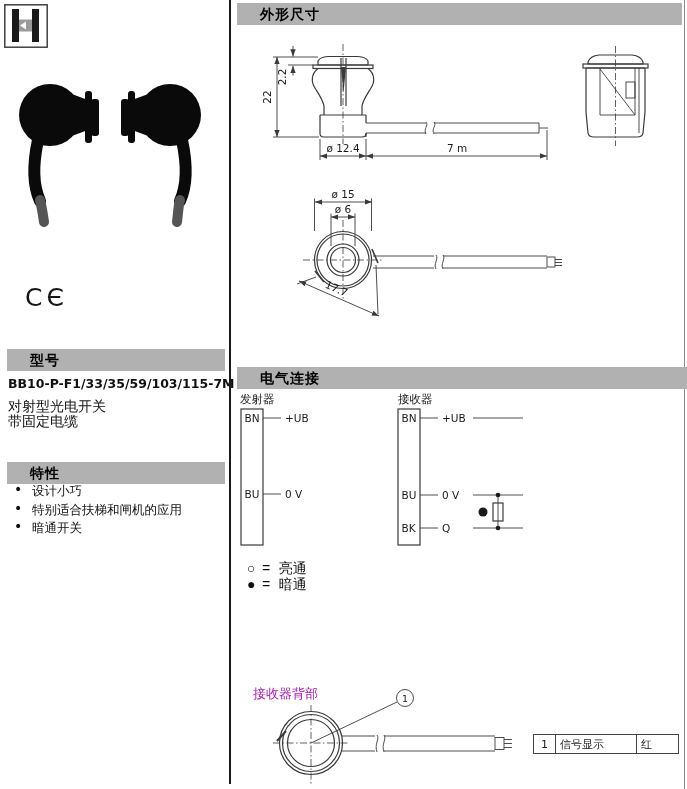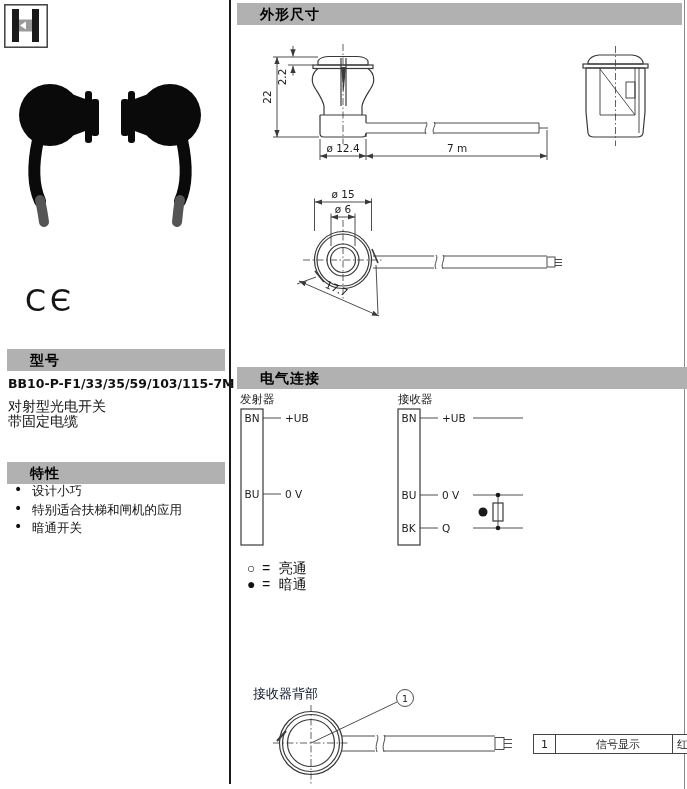--- a/index.html
+++ b/index.html
@@ -17,32 +17,32 @@
   .page-edge { position:absolute; left:684px; top:0; width:1px; height:789px; background:#8a8a8a; }
 
   .model-no { position:absolute; left:8px; top:376px; font-weight:bold; font-size:12.5px; }
   .desc { position:absolute; left:8px; top:399px; font-size:14px; line-height:15px; }
 
   .features { position:absolute; left:8px; top:484px; margin:0; padding:0; list-style:none; font-size:12.5px; }
   .features li { position:relative; padding-left:24px; margin-bottom:5.5px; line-height:13px; }
   .features .blt { position:absolute; left:6px; top:-1px; }
   .features .blt::before { content:"•"; font-size:14px; }
 
-  .ce { position:absolute; left:25px; top:283px; font-size:30px; letter-spacing:4px; color:#151515; }
+  .ce { position:absolute; left:25px; top:283px; font-size:25px; letter-spacing:4px; color:#151515; }
 
   .legend { position:absolute; left:247px; top:562px; font-size:14px; line-height:15.5px;font-family:Liberation Mono, monospace; }
   .legend .lsym { display:inline-block; width:15px; }
 
-  .caption { position:absolute; left:253px; top:685px; font-size:13px; color:#0f172a; }
+  .caption { position:absolute; left:253px; top:685px; font-size:13px; color:#a21caf; }
 
   .sig-table { position:absolute; left:533px; top:734px; display:flex; height:20px;
                font-size:11px; border:1px solid #444; box-sizing:border-box; background:#fff; color:#222; }
   .sig-table > div { display:flex; align-items:center; box-sizing:border-box; }
   .sig-table .c1 { width:22px; justify-content:center; border-right:1px solid #444; }
-  .sig-table .c2 { width:81px; padding-left:4px; border-right:1px solid #444;margin-left:36px; }
+  .sig-table .c2 { width:81px; padding-left:4px; border-right:1px solid #444; }
   .sig-table .c3 { width:41px; padding-left:4px; }
 
   svg { position:absolute; overflow:visible; }
   svg text { font-family:"DejaVu Sans","Liberation Sans",sans-serif; fill:#1a1a1a; }
   .tech text { font-size:10.5px; }
   .tech .cjk { font-size:11.5px; }
   .thin { stroke:#3a3a3a; stroke-width:0.9; fill:none; }
   .med  { stroke:#3a3a3a; stroke-width:1.2; fill:none; }
   .dash { stroke:#3a3a3a; stroke-width:0.8; fill:none; stroke-dasharray:7 2.5 1.5 2.5; }
 </style>

